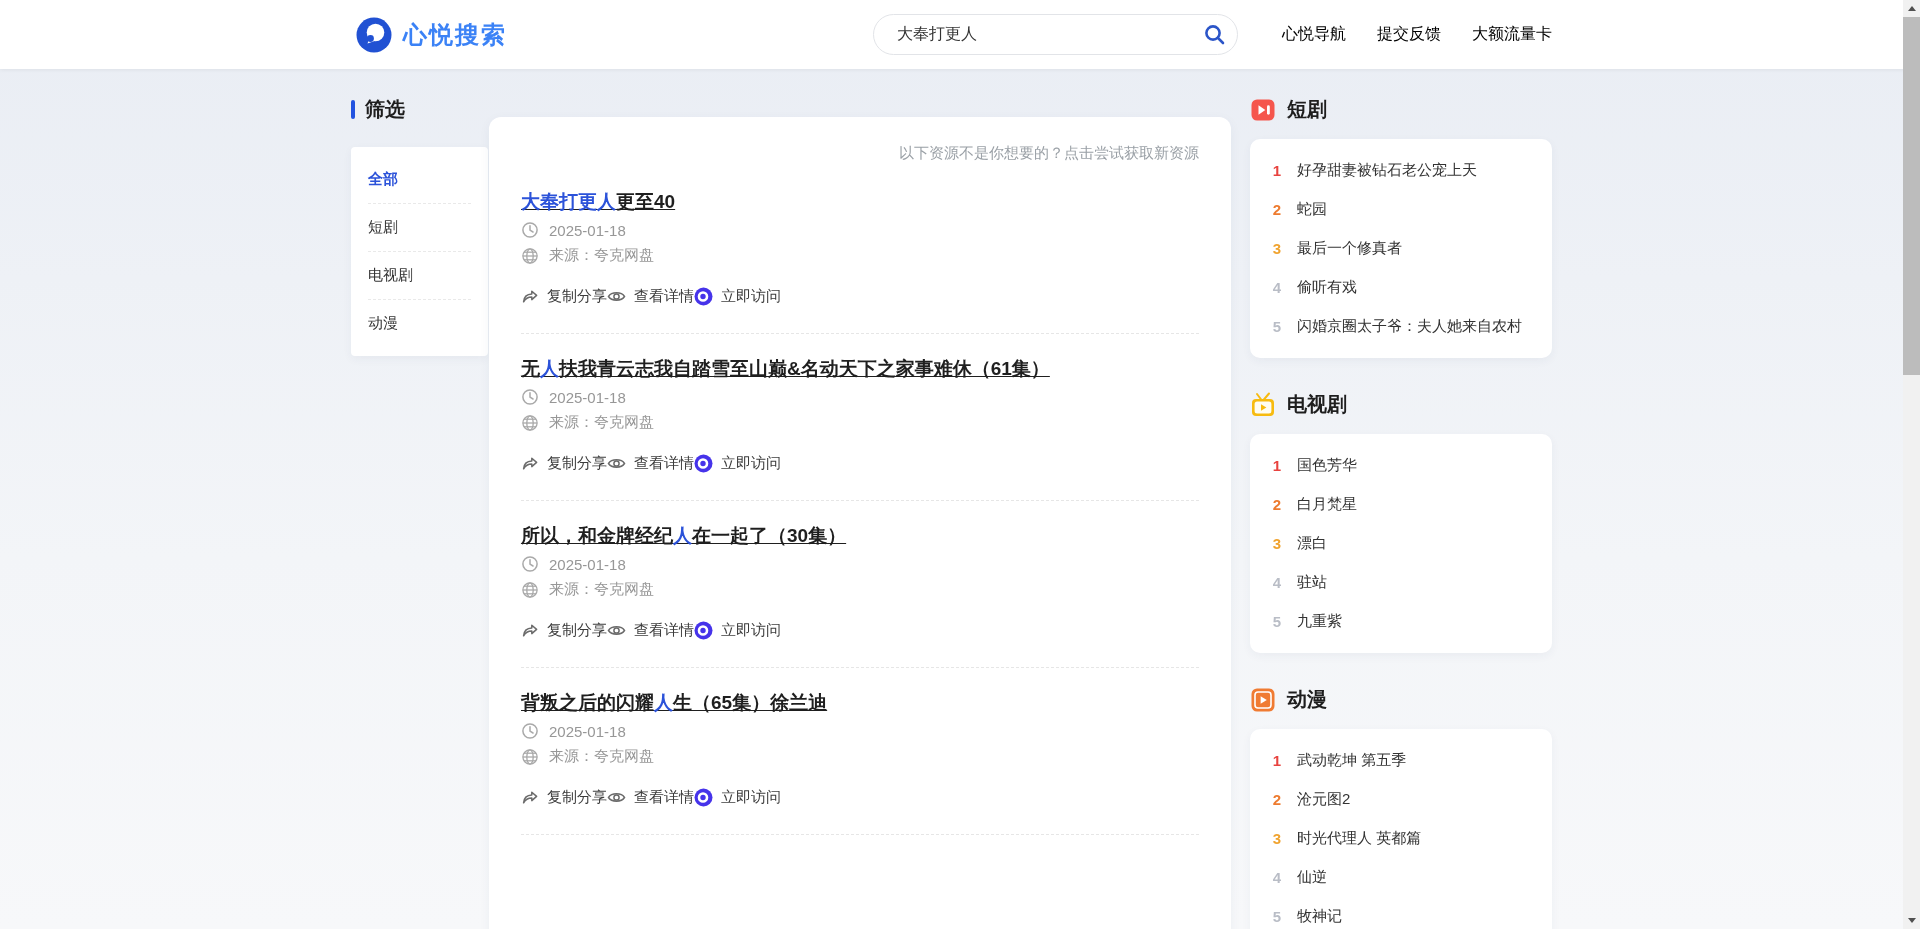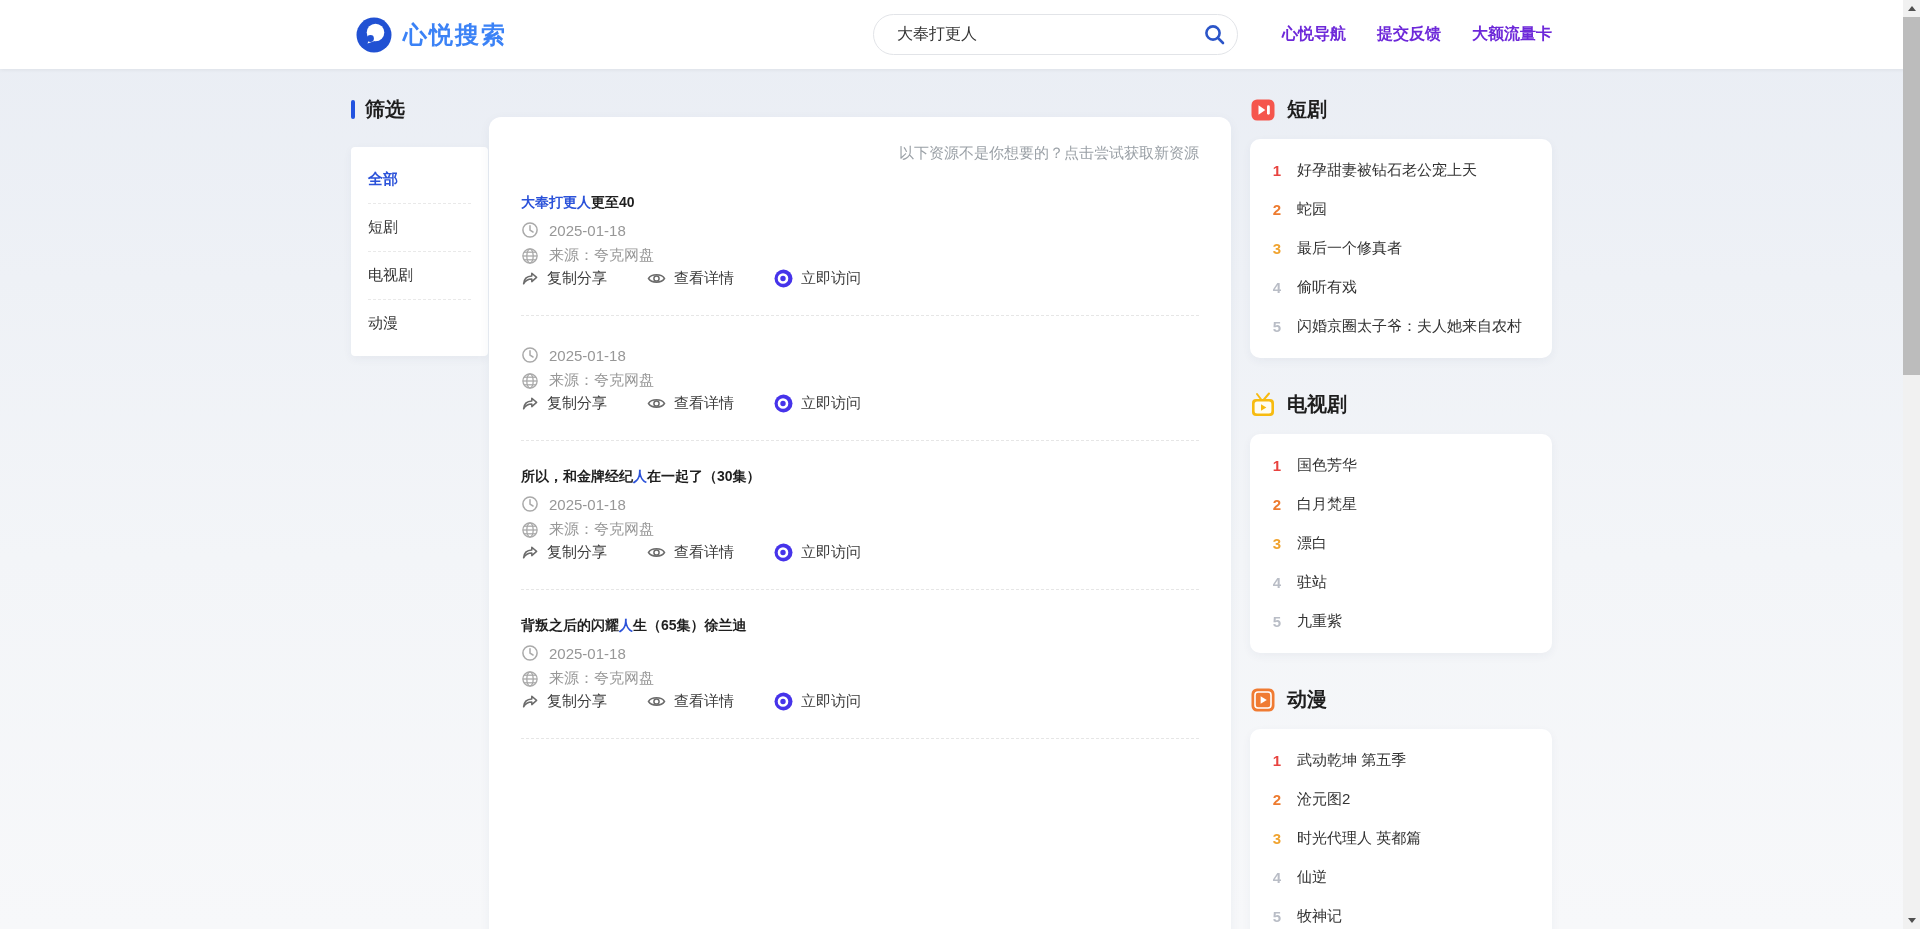--- a/index.html
+++ b/index.html
@@ -18,21 +18,21 @@
   .logo-text { font-size:24px; font-weight:800; color:#3b82f6; letter-spacing:2px; }
   .search-wrap { position:absolute; left:873px; top:14px; width:365px; height:41px;
                  border:1px solid #e2e4e8; border-radius:21px; background:#fff;
                  display:flex; align-items:center; }
   .search-input { flex:1; height:100%; border:none; outline:none; background:transparent;
                   padding:0 10px 0 23px; font-size:16px; color:#333;
                   font-family:"Liberation Sans","DejaVu Sans",sans-serif; }
   .search-btn { width:46px; height:100%; border:none; background:transparent; cursor:pointer;
                 display:flex; align-items:center; justify-content:center; }
   .nav { position:absolute; right:368px; top:0; height:69px; display:flex; align-items:center; gap:31px; }
-  .nav a { font-size:16px; color:#6d28d9; text-decoration:none; cursor:pointer;font-weight:bold; }
+  .nav a { font-size:16px; color:#000000; text-decoration:none; cursor:pointer; }
 
   
   .col-head { display:flex; align-items:center; gap:10px; }
   .col-head .bar { width:4px; height:19px; border-radius:2px; background:var(--bar-blue,#2253e0); }
   .col-head .t { font-size:20px; font-weight:700; color:#1e1e1e; }
 
   
   .filter-col { position:absolute; left:351px; top:96px; width:137px; }
   .filter-card { margin-top:24px; background:#fff; border-radius:4px; padding:9px 17px;
                  box-shadow:0 3px 10px rgba(30,50,90,.05); }
@@ -43,24 +43,24 @@
   
   .main-col { position:absolute; left:489px; top:96px; width:742px; }
   .main-head .t b { font-weight:700; }
   .head-kw, .head-count { color:var(--accent,#2b52d9); }
   .results-card { margin-top:21px; background:#fff; border-radius:12px; padding:27px 32px 40px;
                   box-shadow:0 3px 12px rgba(30,50,90,.05); min-height:830px; }
   .hint { text-align:right; color:#9aa0a6; font-size:15px; cursor:pointer; }
   .results-list { margin-top:4px; }
   .result-item { padding:23px 0 27px; border-bottom:1px dashed #e6e6e6; }
   .result-item:last-child { border-bottom:none; }
-  .r-title { font-size:14px; font-weight:700; color:#1f1f1f; cursor:pointer; line-height:24px; }
+  .r-title { font-size:19px; font-weight:700; color:#1f1f1f; cursor:pointer; line-height:24px;text-decoration:underline; }
   .r-title .hl { color:var(--accent,#2b52d9); }
   .meta { display:flex; align-items:center; gap:10px; color:#979797; font-size:15px; margin-top:7px; }
-  .actions { display:flex; align-items:flex-end; gap:40px; margin-top:4px; font-size:15px; color:#3c3c3c; }
+  .actions { display:flex; align-items:flex-end; margin-top:22px; font-size:15px; color:#3c3c3c; }
   .action { display:flex; align-items:center; gap:8px; cursor:pointer; }
 
   
   .rank-col { position:absolute; left:1250px; top:96px; width:302px; }
   .rank-section { margin-bottom:33px; }
   .rank-head { display:flex; align-items:center; gap:11px; }
   .rank-head .icon { width:26px; height:26px; display:flex; }
   .rank-head .t { font-size:20px; font-weight:700; color:#1e1e1e; }
   .rank-card { margin-top:16px; background:#fff; border-radius:10px; padding:12px 20px;
                box-shadow:0 3px 10px rgba(30,50,90,.05); }
@@ -180,20 +180,21 @@
             <circle cx="9.5" cy="9.5" r="9" fill="var(--visit-indigo,#4633ea)"></circle>
             <circle cx="9" cy="9.5" r="4" fill="none" stroke="#ffffff" stroke-width="2.6"></circle>
           </svg>
         </span>
         <span>立即访问</span>
       </span>
     </div>
   </div>
 
   <div class="result-item">
+    <div class="r-title"><span>无</span><span class="hl">人</span><span>扶我青云志我自踏雪至山巅&amp;名动天下之家事难休（61集）</span></div>
     <div class="meta">
       <span>
         <svg width="18" height="18" viewBox="0 0 18 18" fill="none">
           <circle cx="9" cy="9" r="7.1" stroke="#a9a9a9" stroke-width="1.5"></circle>
           <path d="M9 4.8 V9.2 L12 11" stroke="#a9a9a9" stroke-width="1.5" stroke-linecap="round"></path>
         </svg>
       </span>
       <span class="r-date">2025-01-18</span>
     </div>
     <div class="meta">

